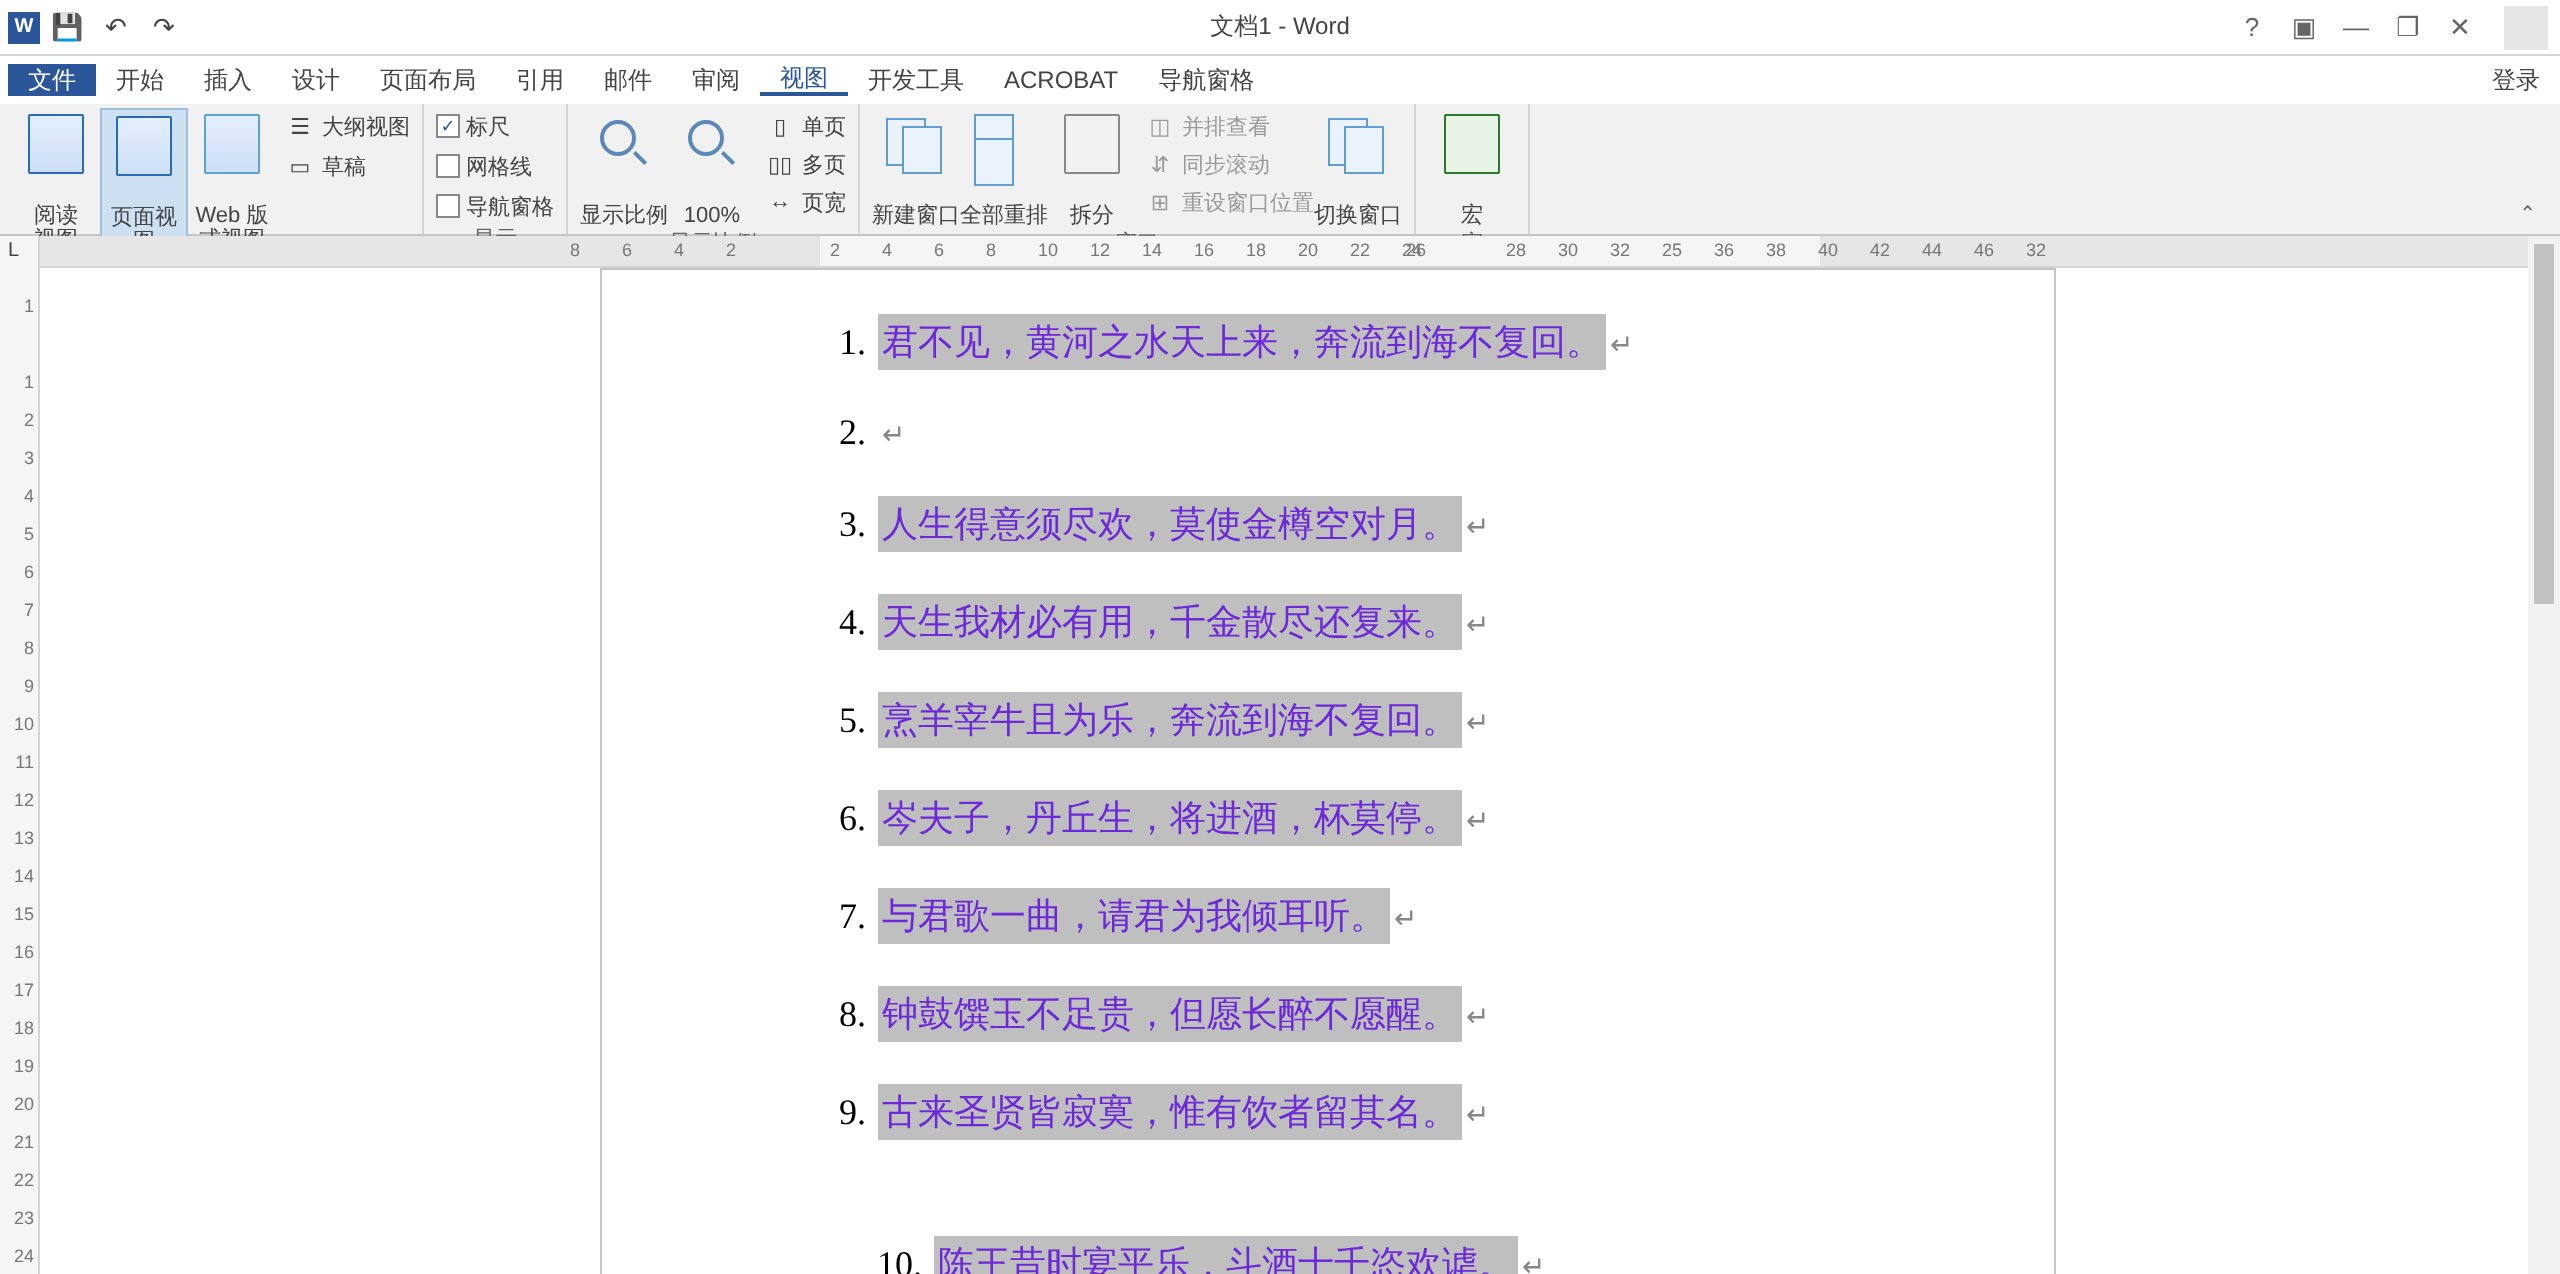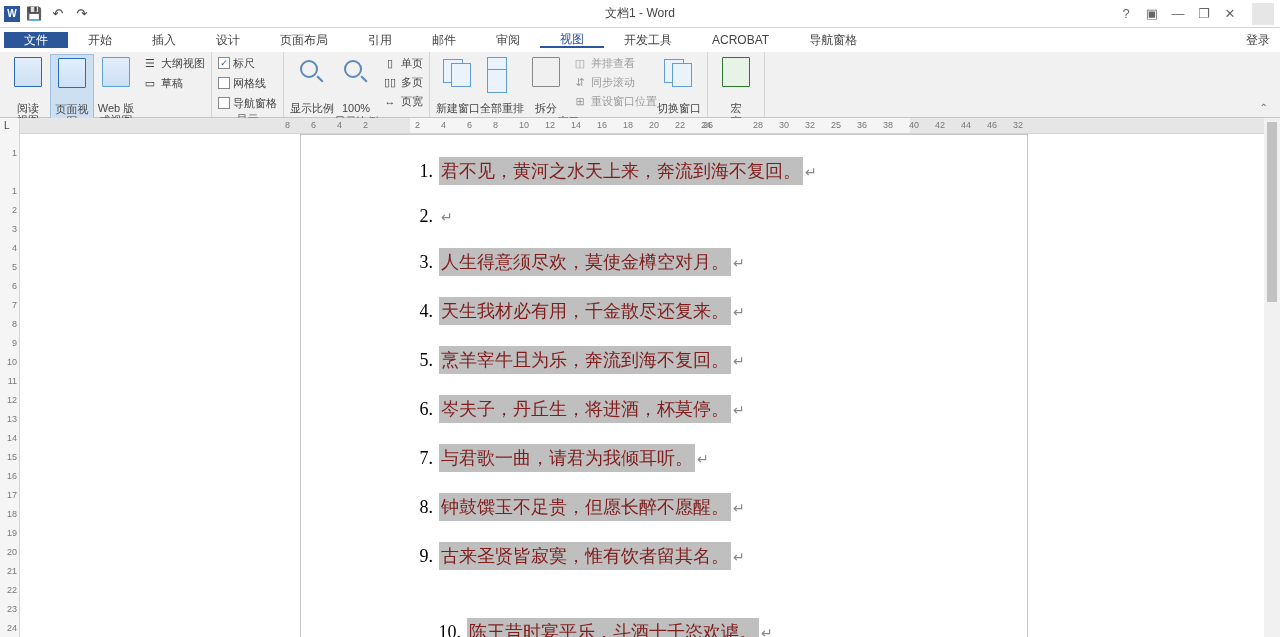--- a/index.html
+++ b/index.html
@@ -8,21 +8,21 @@
 .titlebar { height: 28px; background: #fff; display: flex; align-items: center; position: relative; border-bottom: 1px solid #d4d4d4; }
 .qat { display: flex; align-items: center; padding: 0 4px; gap: 4px; }
 .word-icon { width: 16px; height: 16px; background: #2b579a; color: #fff; font-size: 10px; font-weight: bold; display: flex; align-items: center; justify-content: center; }
 .qat-btn { width: 20px; height: 20px; display: flex; align-items: center; justify-content: center; color: #444; font-size: 13px; }
 .title-text { position: absolute; left: 50%; transform: translateX(-50%); font-size: 12px; color: #444; }
 .win-controls { position: absolute; right: 0; display: flex; gap: 6px; align-items: center; padding-right: 6px; }
 .win-btn { width: 20px; height: 20px; display: flex; align-items: center; justify-content: center; color: #666; font-size: 13px; }
 .account-icon { width: 22px; height: 22px; background: #e6e6e6; margin-left: 6px; }
 
 .tabs { height: 24px; background: #fff; display: flex; align-items: center; padding-left: 4px; position: relative; }
-.tab { padding: 0 20px; height: 16px; display: flex; align-items: center; font-size: 12px; color: #444; cursor: pointer; }
+.tab { padding: 0 10px; height: 16px; display: flex; align-items: center; font-size: 12px; color: #444; cursor: pointer; }
 .tab.file { background: #2b579a; color: #fff; }
 .tab.active { color: #2b579a; border-bottom: 2px solid #2b579a; }
 .login-link { position: absolute; right: 10px; font-size: 12px; color: #444; }
 
 .ribbon { height: 66px; background: #f1f1f1; border-bottom: 1px solid #c6c6c6; display: flex; position: relative; }
 .collapse-caret { position: absolute; right: 12px; bottom: 4px; font-size: 10px; color: #666; }
 .group { border-right: 1px solid #d4d4d4; display: flex; flex-direction: column; padding: 2px 6px 0 6px; }
 .group-body { flex: 1; display: flex; align-items: flex-start; }
 .group-label { font-size: 11px; color: #666; text-align: center; padding-bottom: 2px; }
 
@@ -45,21 +45,21 @@
 .h-ruler { height: 16px; background: #f5f5f5; border-bottom: 1px solid #d4d4d4; position: relative; }
 .h-ruler .tick { position: absolute; top: 2px; font-size: 9px; color: #777; }
 .h-ruler .margin-left { position: absolute; left: 0; width: 390px; height: 100%; background: #e6e6e6; }
 .h-ruler .margin-right { position: absolute; right: 0; left: 890px; height: 100%; background: #e6e6e6; }
 
 .page { position: absolute; top: 16px; left: 280px; width: 728px; background: #fff; border: 1px solid #c6c6c6; box-shadow: 0 0 0 #ccc; }
 .page-content { padding: 22px 0 40px 0; }
 .line { display: flex; align-items: baseline; margin: 0 0 21px 104px; }
 .num { font-family: "SimSun", serif; font-size: 18px; color: #000; width: 28px; text-align: right; margin-right: 6px; }
 .num.wide { width: 42px; }
-.txt { font-family: "SimSun", serif; font-size: 18px; color: #7f1d1d; background: #bfbfbf; padding: 2px 2px; white-space: nowrap; }
+.txt { font-family: "SimSun", serif; font-size: 18px; color: #6d28d9; background: #bfbfbf; padding: 2px 2px; white-space: nowrap; }
 .para-mark { font-family: sans-serif; font-size: 14px; color: #888; margin-left: 2px; }
 
 .scrollbar { position: absolute; right: 0; top: 118px; bottom: 0; width: 16px; background: #f1f1f1; }
 .scrollbar .thumb { position: absolute; top: 4px; width: 10px; left: 3px; height: 180px; background: #c1c1c1; }
 
 
 .page-ico { width: 28px; height: 30px; border: 1px solid #2a6bb7; border-radius: 1px; background: linear-gradient(#e3eefb,#cde0f6); position: relative; }
 .page-ico.gray { border-color: #888; background: #f0f0f0; }
 .overlap-ico { position: relative; width: 30px; height: 30px; }
 .overlap-ico .a, .overlap-ico .b { position: absolute; width: 20px; height: 24px; border: 1px solid #619dd2; background: #eaf2fc; }

